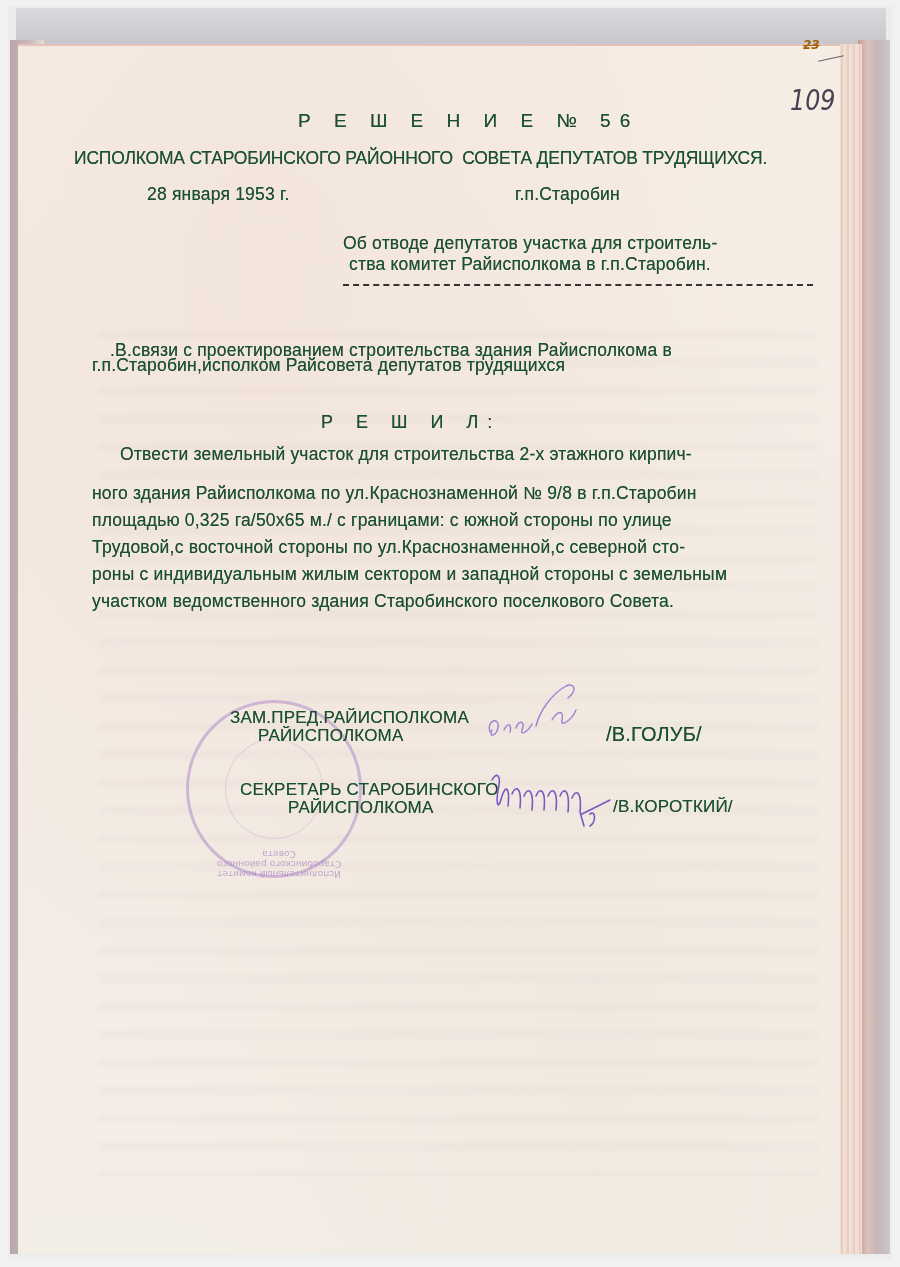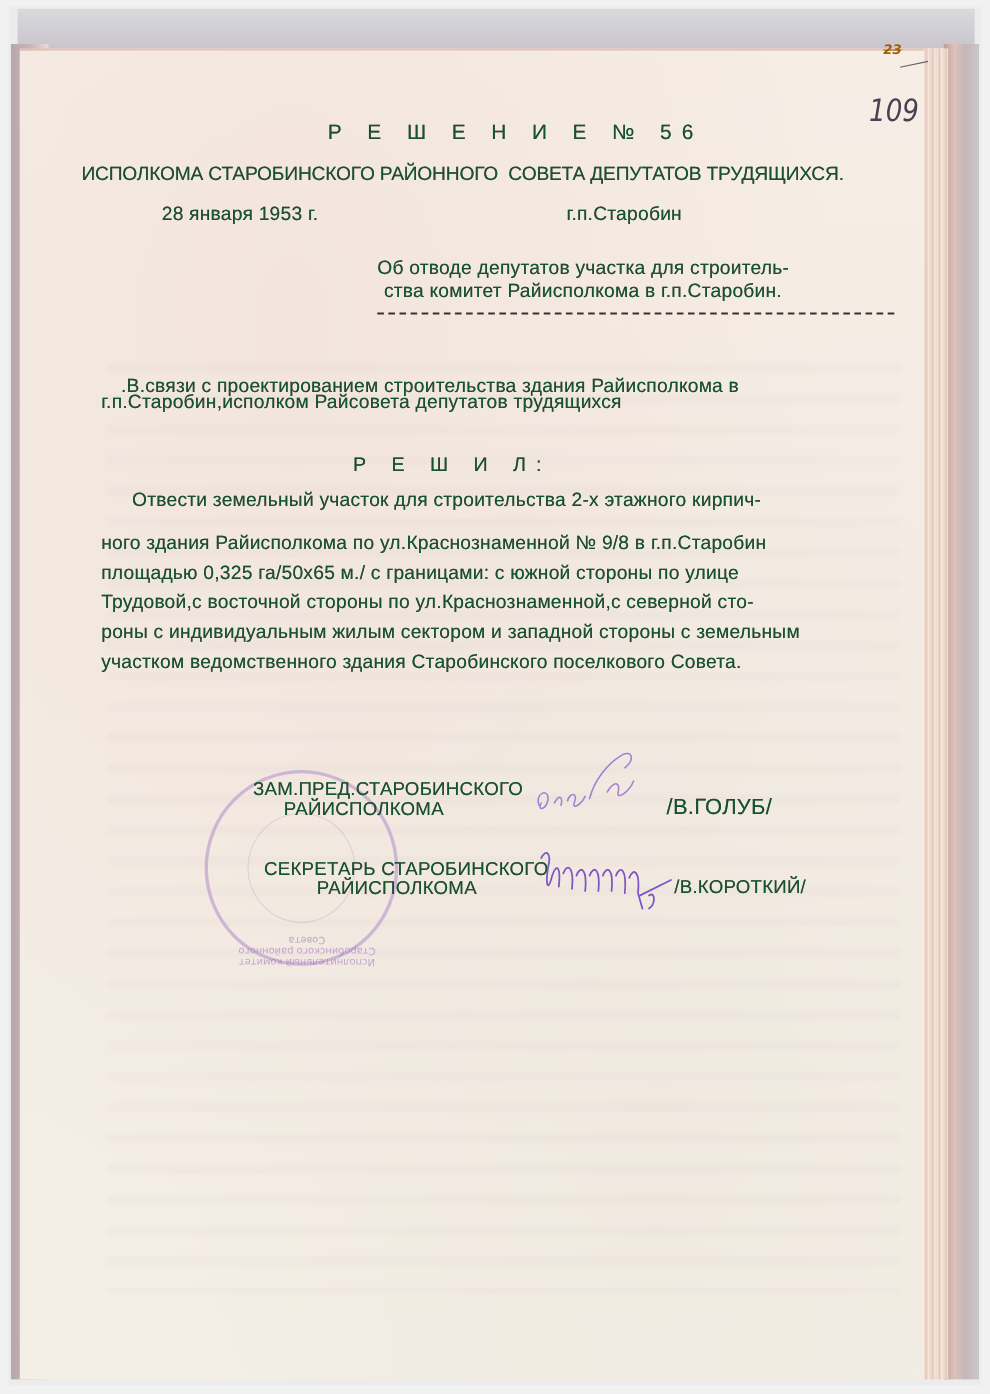--- a/index.html
+++ b/index.html
@@ -150,21 +150,21 @@
 <div class="typed body3">площадью 0,325 га/50х65 м./ с границами: с южной стороны по улице</div>
 <div class="typed body4">Трудовой,с восточной стороны по ул.Краснознаменной,с северной сто-</div>
 <div class="typed body5">роны с индивидуальным жилым сектором и западной стороны с земельным</div>
 <div class="typed body6">участком ведомственного здания Старобинского поселкового Совета.</div>
 
 <div class="stamp">
   <div class="stamp-inner"></div>
   <div class="stamp-text">Исполнительный комитет Старобинского районного Совета</div>
 </div>
 
-<div class="typed sign1a">ЗАМ.ПРЕД.СТАРОБИНСКОГО</div>
+<div class="typed sign1a">ЗАМ.ПРЕД.РАЙИСПОЛКОМА</div>
 <div class="typed sign1b">РАЙИСПОЛКОМА</div>
 <svg class="signature" style="left:482px; top:680px;" width="110" height="70" viewBox="0 0 110 70">
   <path d="M8 52 C 4 40, 18 36, 16 48 C 14 56, 6 58, 10 50 M22 50 C 26 42, 30 44, 28 52 M34 48 C 36 40, 44 40, 40 50 C 38 56, 46 52, 50 44 M54 46 C 58 30, 70 14, 84 6 C 92 2, 96 10, 86 18 M70 40 C 76 30, 82 30, 80 40 C 78 48, 90 40, 94 30" stroke="#a080d6" stroke-width="1.4" fill="none" stroke-linecap="round"></path>
 </svg>
 <div class="typed sign1n">/В.ГОЛУБ/</div>
 
 <div class="typed sign2a">СЕКРЕТАРЬ СТАРОБИНСКОГО</div>
 <div class="typed sign2b">РАЙИСПОЛКОМА</div>
 <svg class="signature" style="left:486px; top:770px;" width="140" height="76" viewBox="0 0 140 76">
   <path d="M6 10 C 10 2, 16 4, 12 20 C 10 34, 12 42, 16 26 C 20 14, 24 18, 22 36 M26 24 C 30 14, 36 18, 34 38 M38 26 C 42 16, 48 20, 46 40 M50 26 C 54 16, 60 20, 58 40 M62 26 C 66 16, 72 20, 70 40 M74 26 C 78 16, 84 20, 82 42 M86 28 C 90 18, 96 22, 94 42 L 98 56 M96 44 L 124 30 M104 44 C 110 40, 110 52, 104 56" stroke="#7c56c4" stroke-width="1.6" fill="none" stroke-linecap="round"></path>

